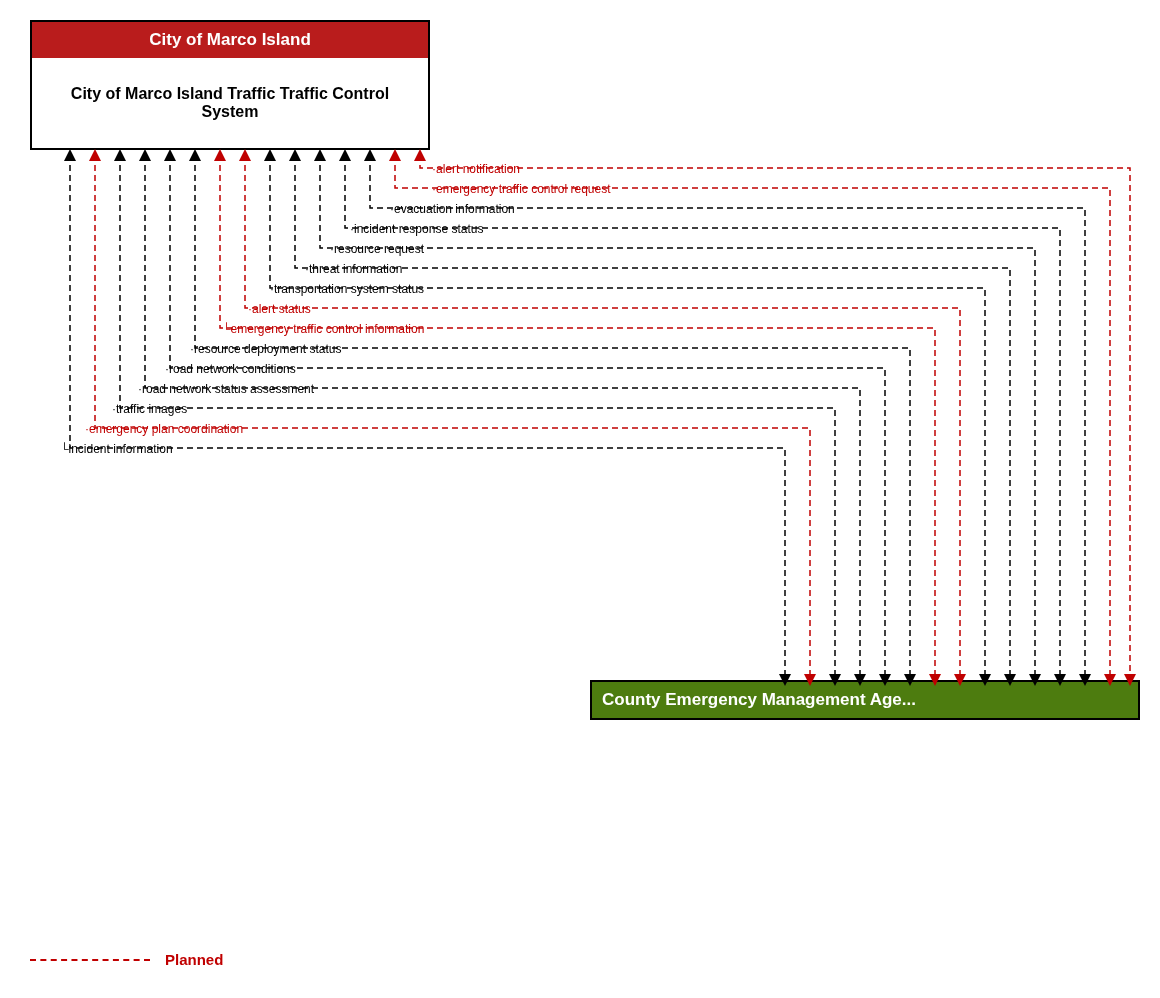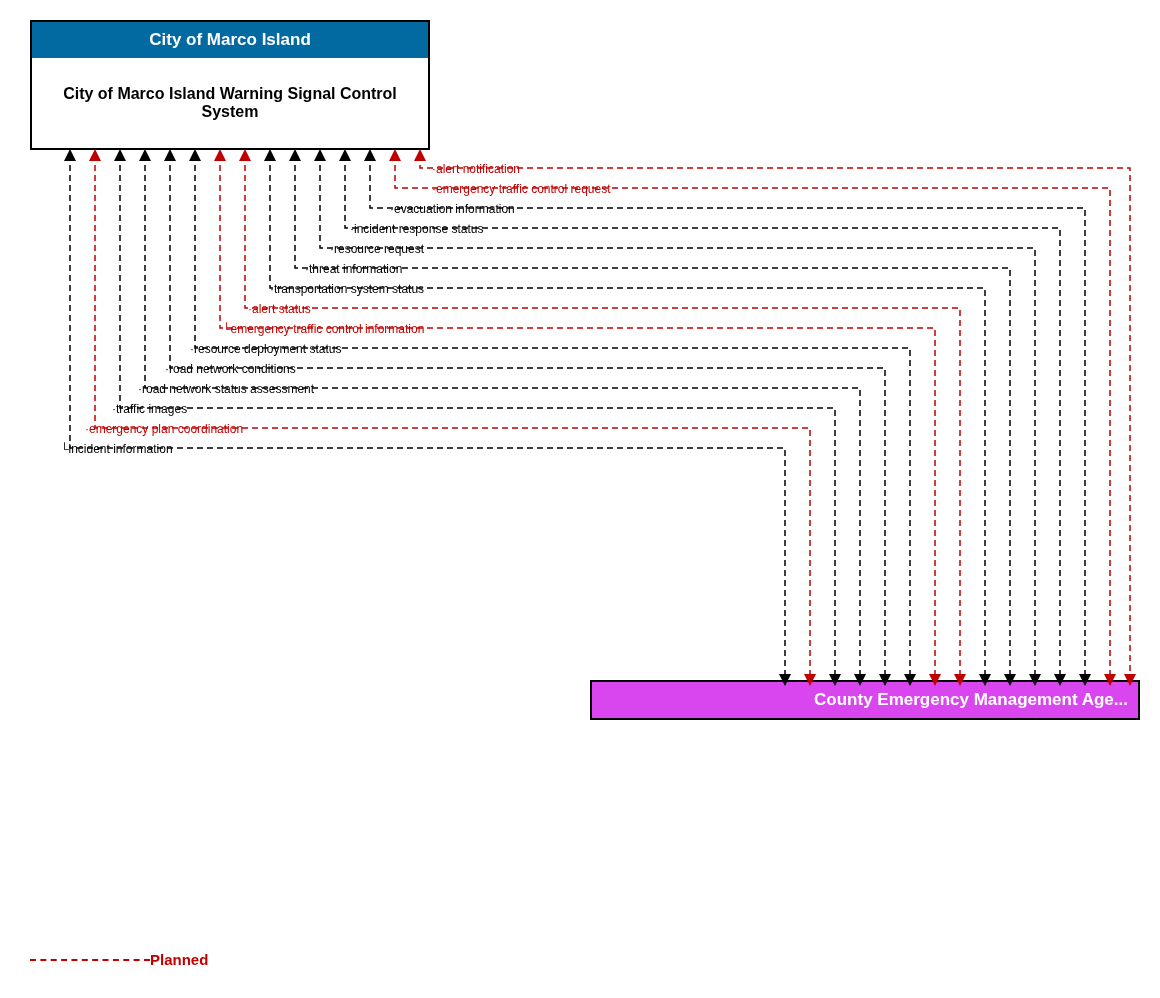--- a/index.html
+++ b/index.html
@@ -21,21 +21,21 @@
 
     
     .source-box {
       position: absolute;
       top: 20px;
       left: 30px;
       width: 400px;
       border: 2px solid #000;
     }
     .source-box-header {
-      background: #0369a1;
+      background: #b91c1c;
       color: #ffffff;
       text-align: center;
       padding: 8px 18px;
       font-size: 17px;
       font-weight: bold;
     }
     .source-box-body {
       background: #ffffff;
       text-align: center;
       padding: 15px 10px;
@@ -50,23 +50,23 @@
 
     
     .dest-box {
       position: absolute;
       top: 680px;
       left: 590px;
       width: 550px;
       border: 2px solid #000;
     }
     .dest-box-header {
-      background: #d946ef;
+      background: #4d7c0f;
       color: #ffffff;
-      text-align: right;
+      text-align: left;
       padding: 8px 10px;
       font-size: 17px;
       font-weight: bold;
     }
     .dest-box-body {
       background: #ffffff;
       text-align: center;
       padding: 15px 10px;
       font-size: 16px;
       font-weight: bold;
@@ -86,40 +86,41 @@
       pointer-events: none;
     }
 
     
     .legend {
       position: absolute;
       bottom: 30px;
       left: 30px;
       display: flex;
       align-items: center;
+      gap: 15px;
     }
     .legend-line {
       width: 120px;
       height: 2px;
       border-top: 2px dashed #c00000;
     }
     .legend-label {
       color: #c00000;
       font-size: 15px;
       font-weight: bold;
     }
   </style>
 </head>
 <body>
 
 <div class="diagram-container">
 
   <div class="source-box">
     <div class="source-box-header">City of Marco Island</div>
-    <div class="source-box-body">City of Marco Island Warning Signal Control System</div>
+    <div class="source-box-body">City of Marco Island Traffic Traffic Control System</div>
   </div>
 
   <div class="dest-box">
     <div class="dest-box-header">County Emergency Management Age...</div>
   </div>
 
   <svg class="svg-overlay">
     <defs>
 
       <marker id="arrow-red-up" markerWidth="8" markerHeight="8" refX="4" refY="4" orient="270">

